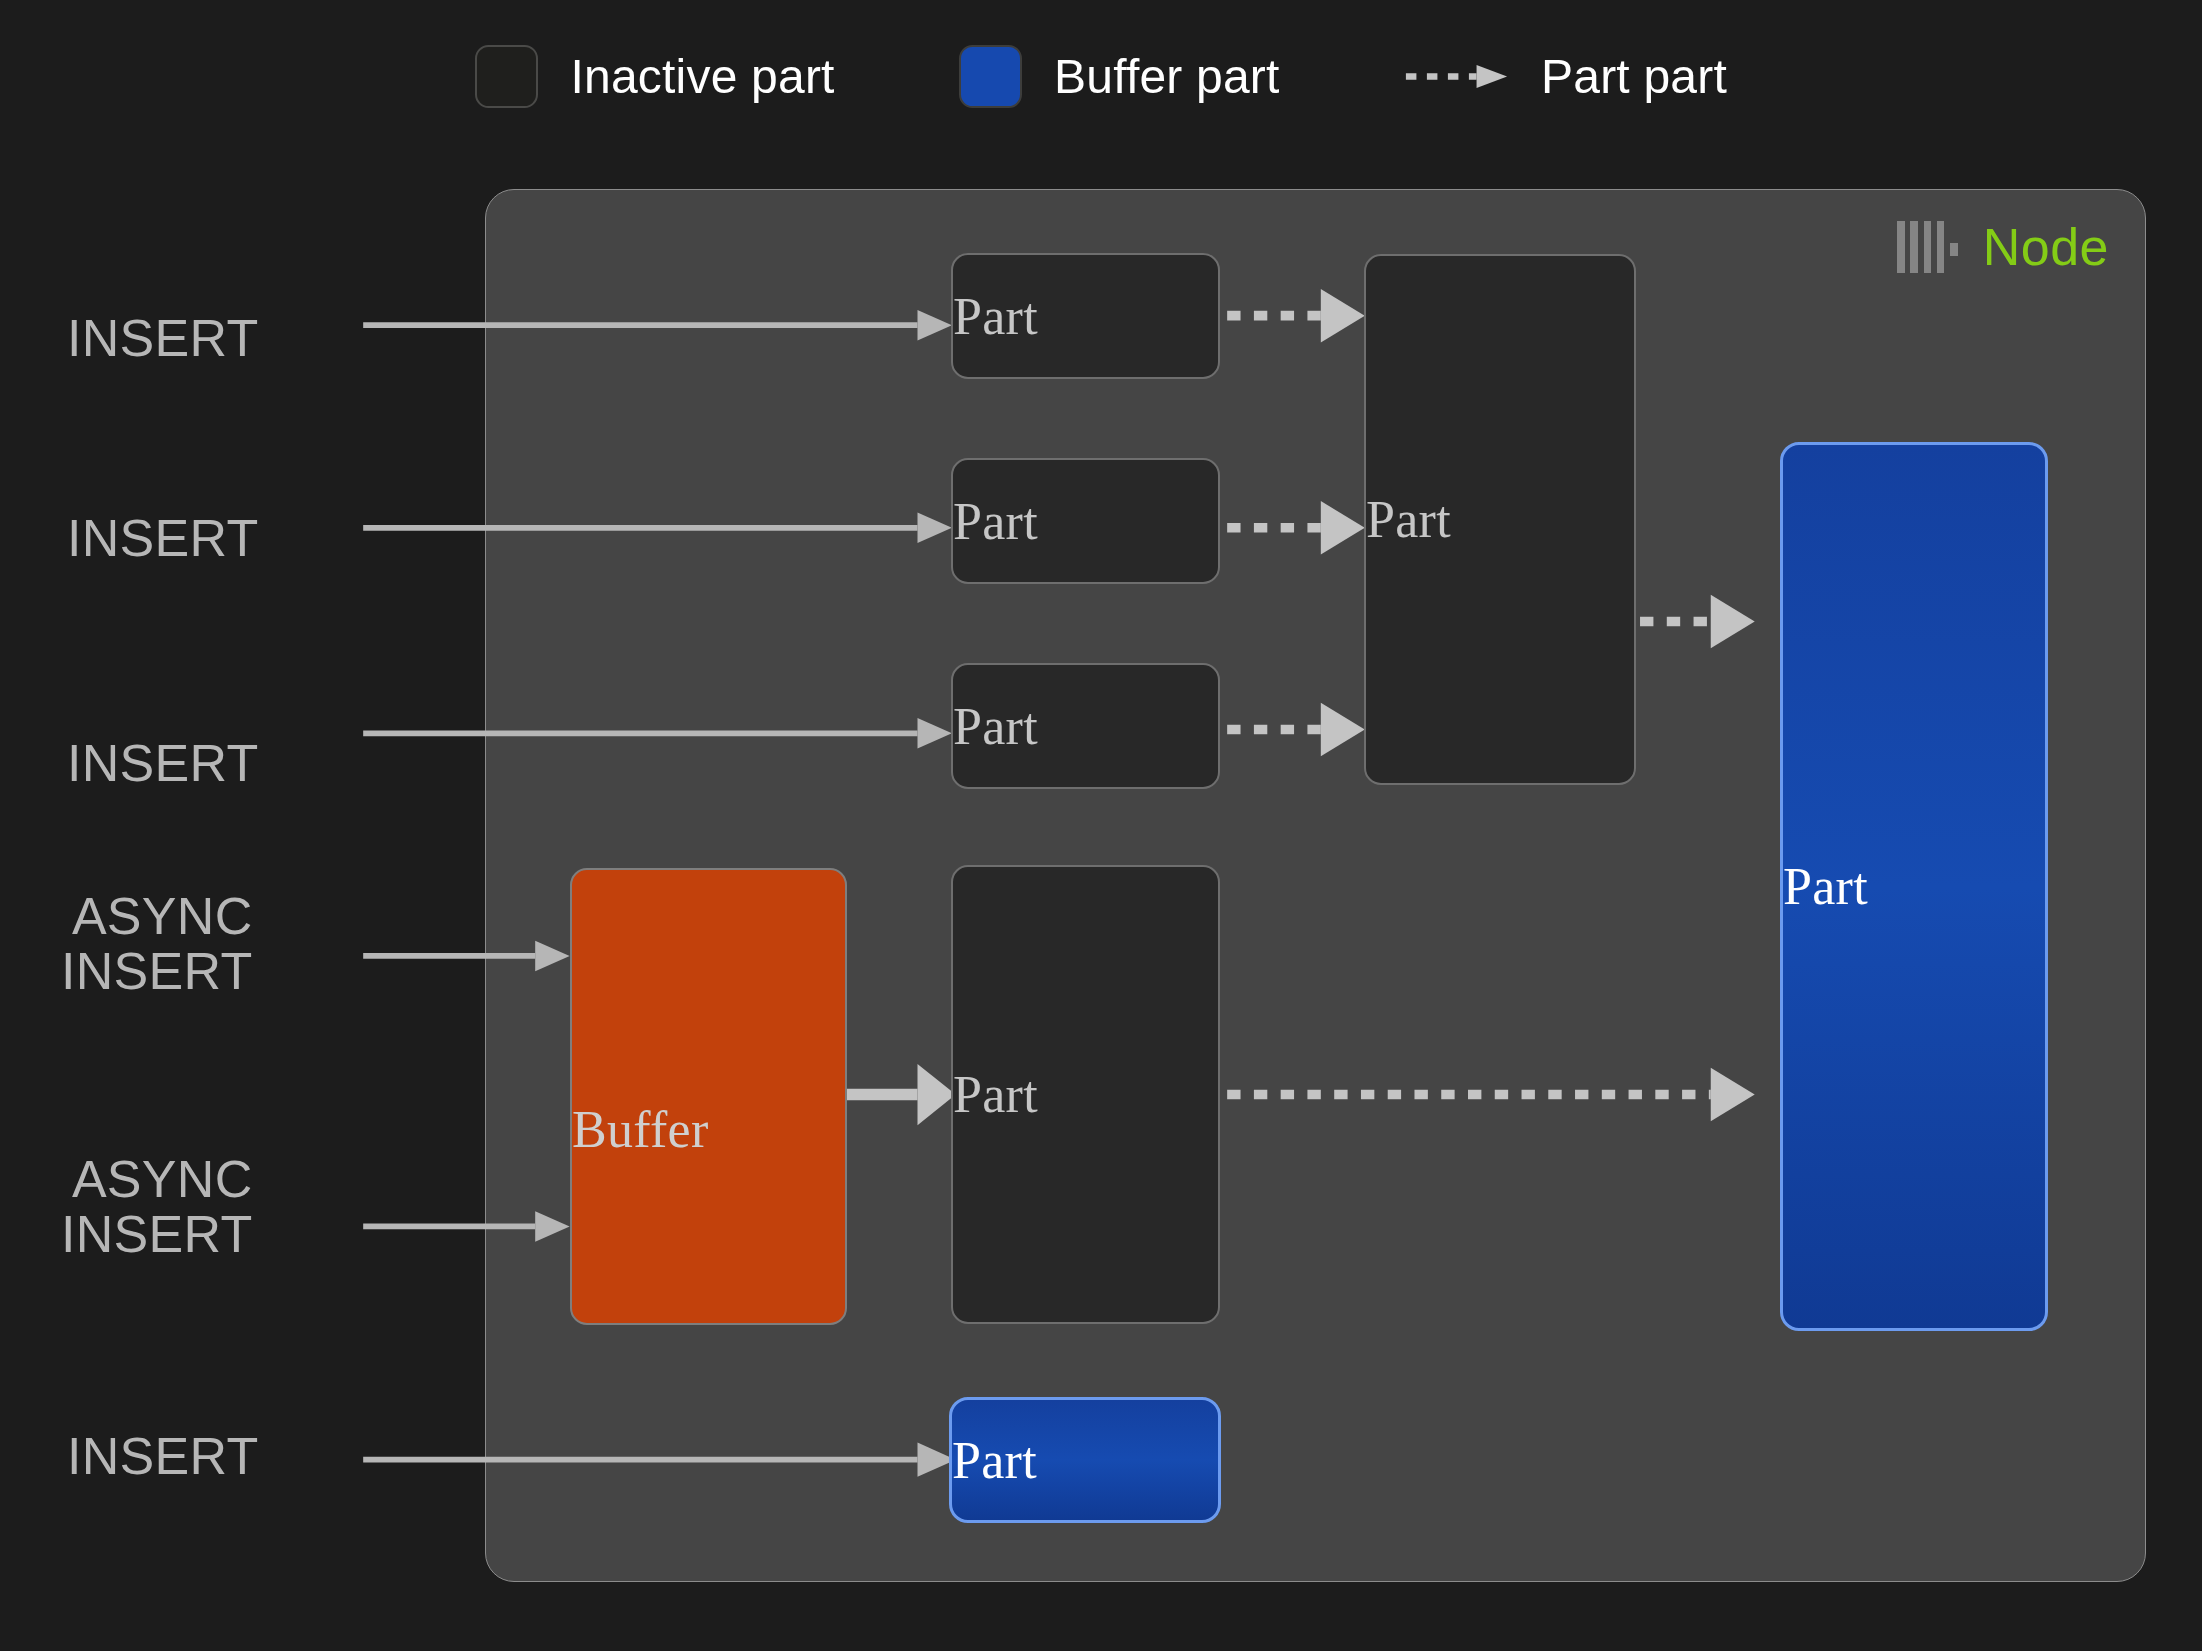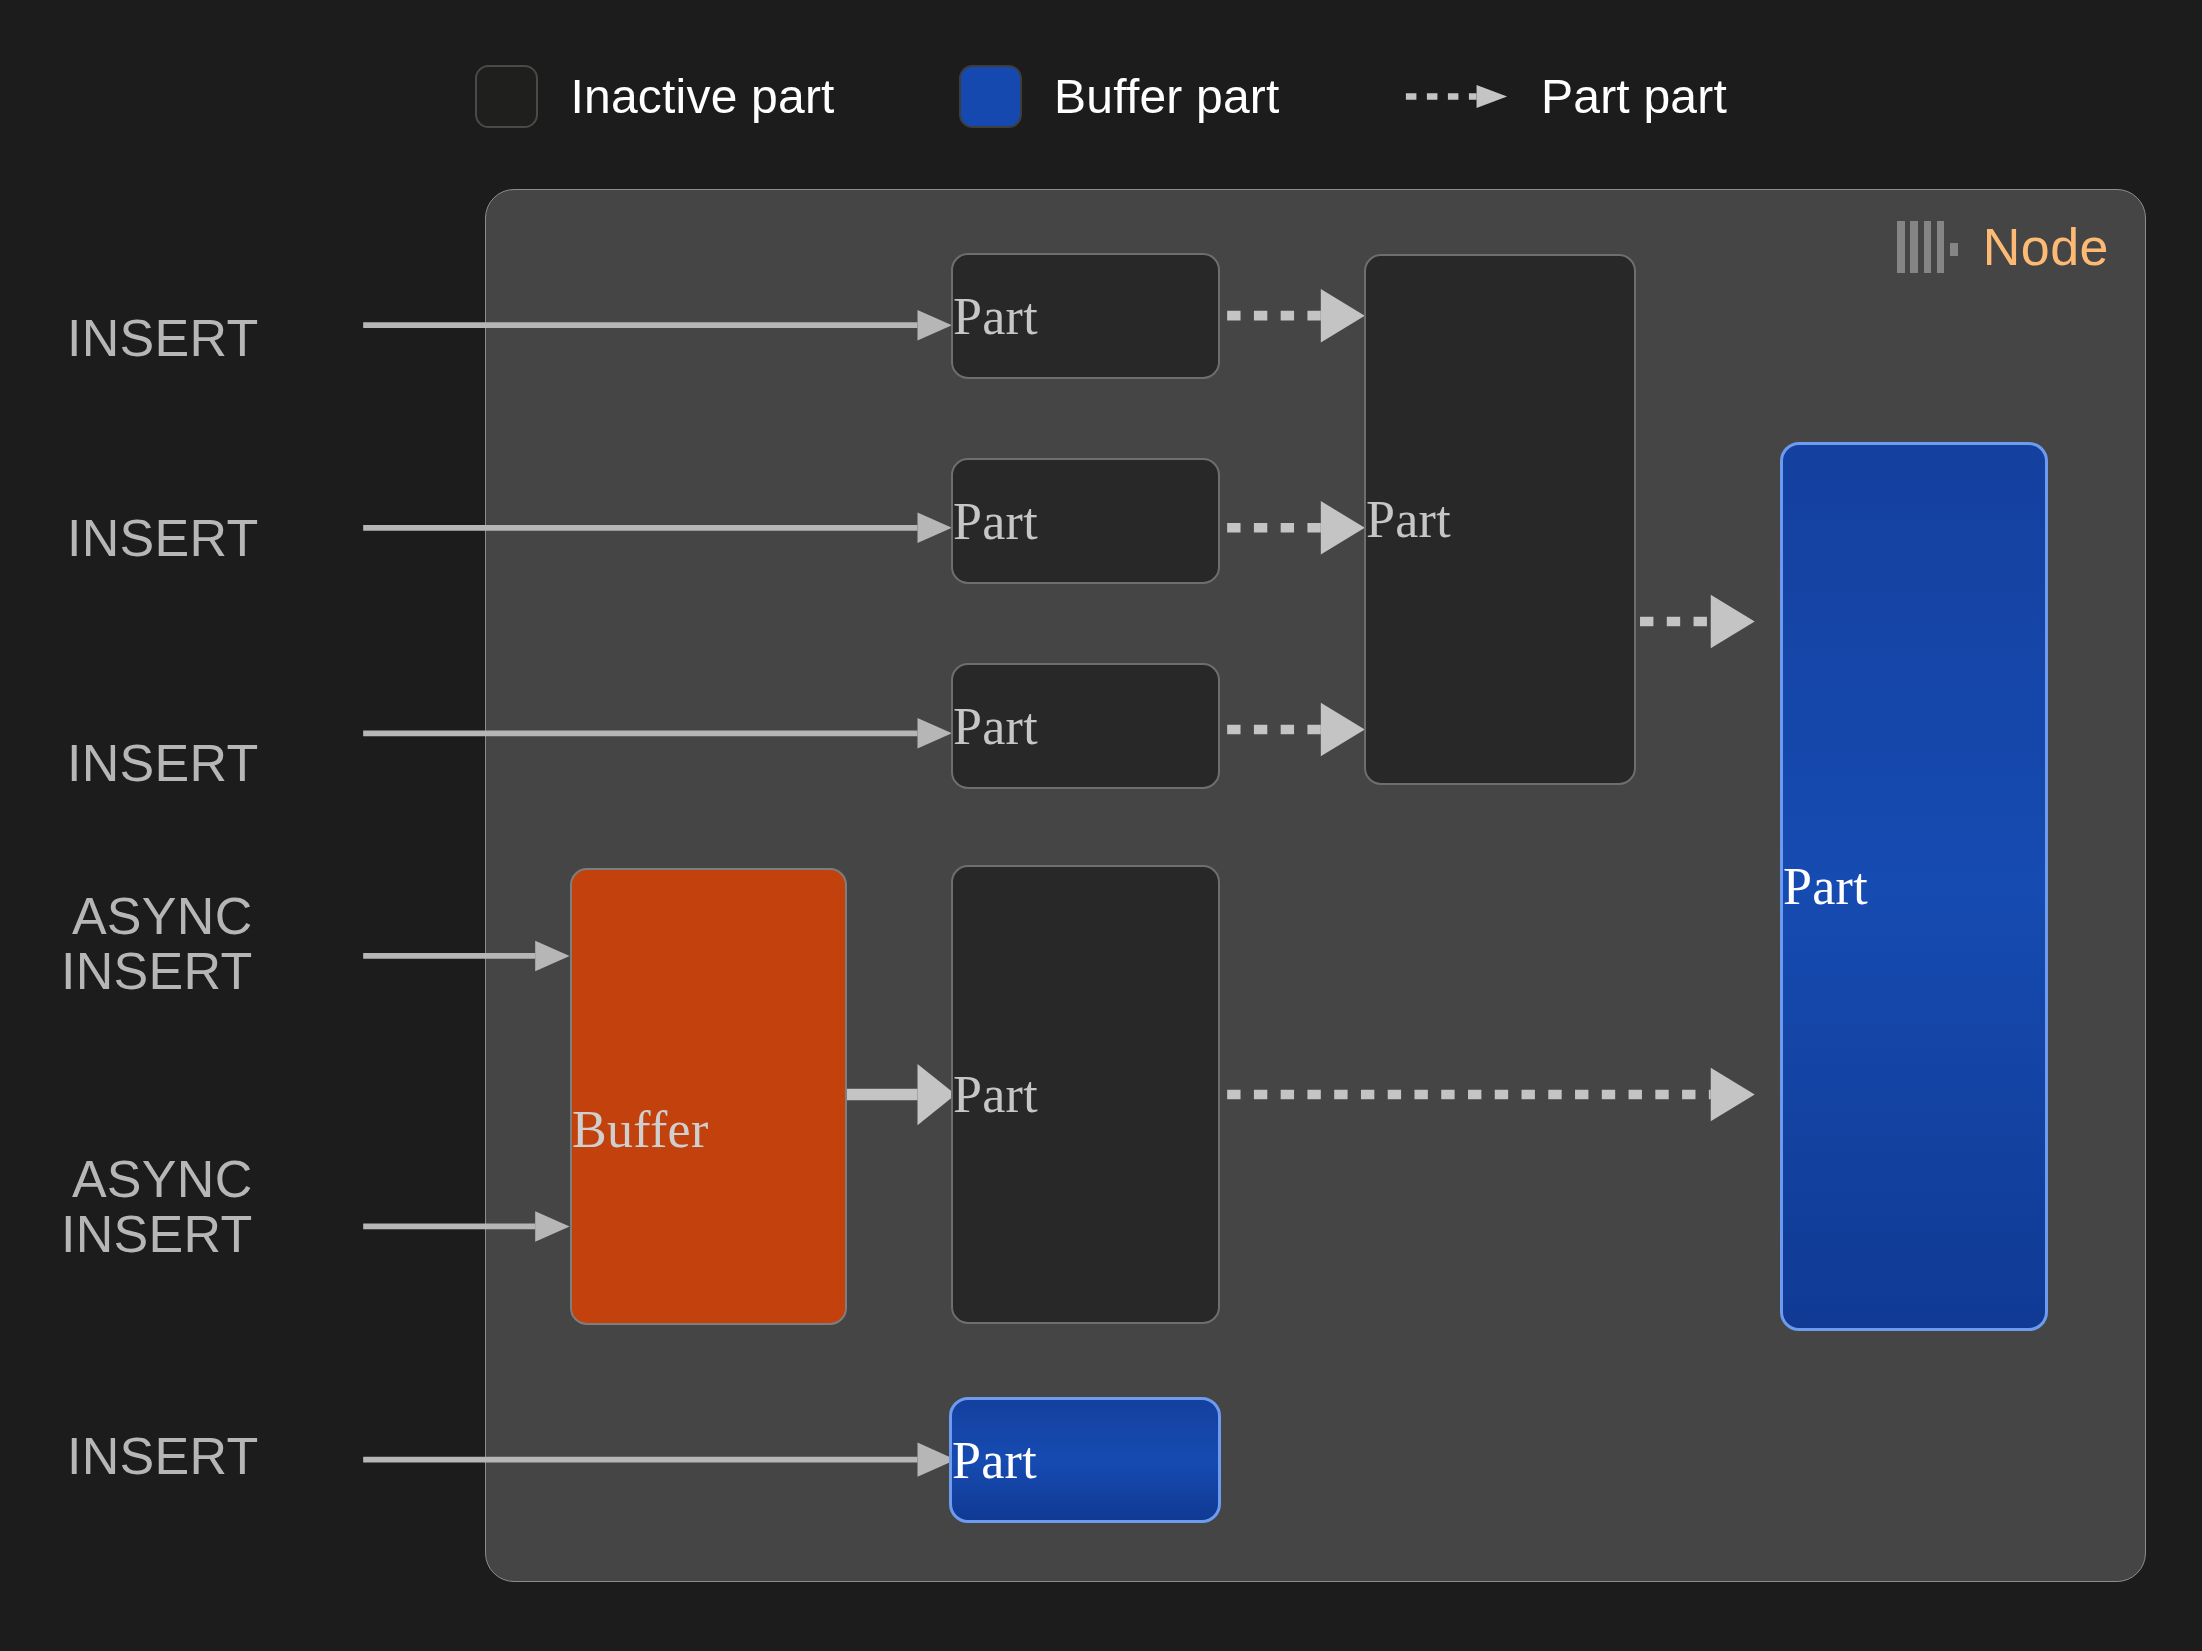--- a/index.html
+++ b/index.html
@@ -13,21 +13,21 @@
   #stage {
     position: relative;
     width: 2202px;
     height: 1652px;
     background: #1c1c1c;
   }
 
   
   #legend {
     position: absolute;
-    left: 0; top: 44px;
+    left: 0; top: 24px;
     width: 2202px;
     height: 105px;
     display: flex;
     align-items: center;
     justify-content: center;
     gap: 124px;
     text-align: right;
   }
   .legend-item {
     display: flex;
@@ -70,21 +70,21 @@
   }
   #node-badge {
     position: absolute;
     right: 36px; top: 27px;
     display: flex;
     align-items: center;
     gap: 25px;
   }
   #node-badge .node-label {
     font-size: 52px;
-    color: #fdba74;
+    color: #84cc16;
     letter-spacing: 0.5px;
   }
   .ch-logo {
     display: flex;
     align-items: flex-end;
     gap: 5.7px;
     height: 52px;
   }
   .ch-logo i {
     display: block;

